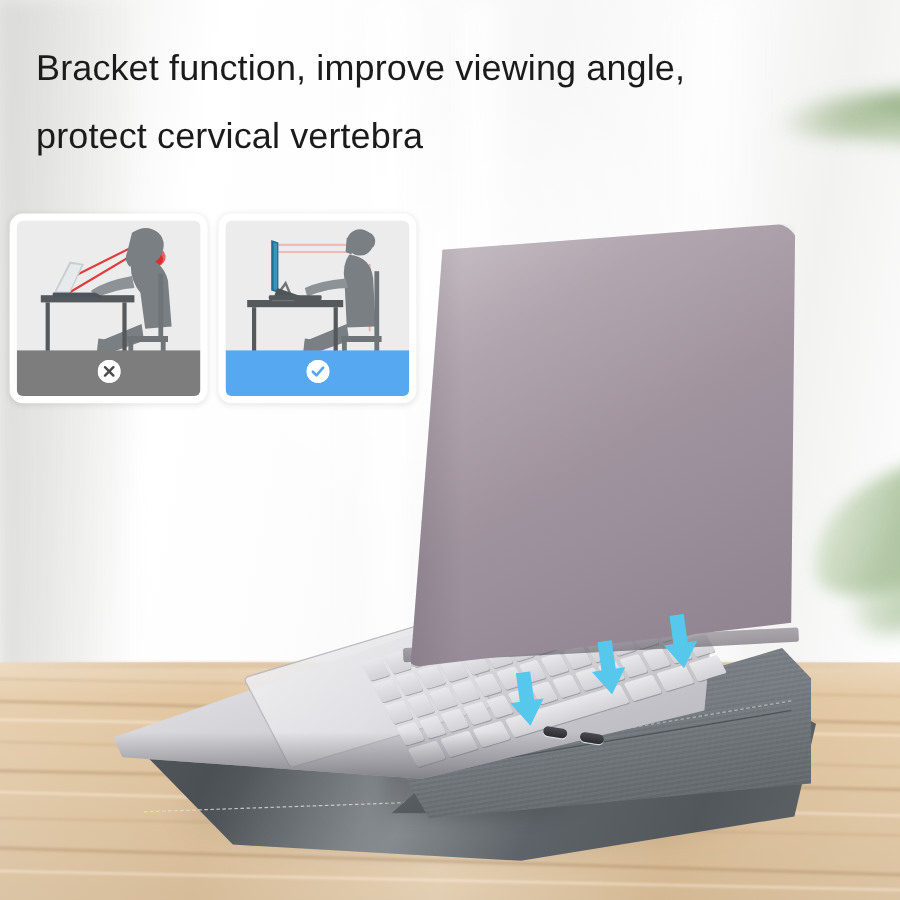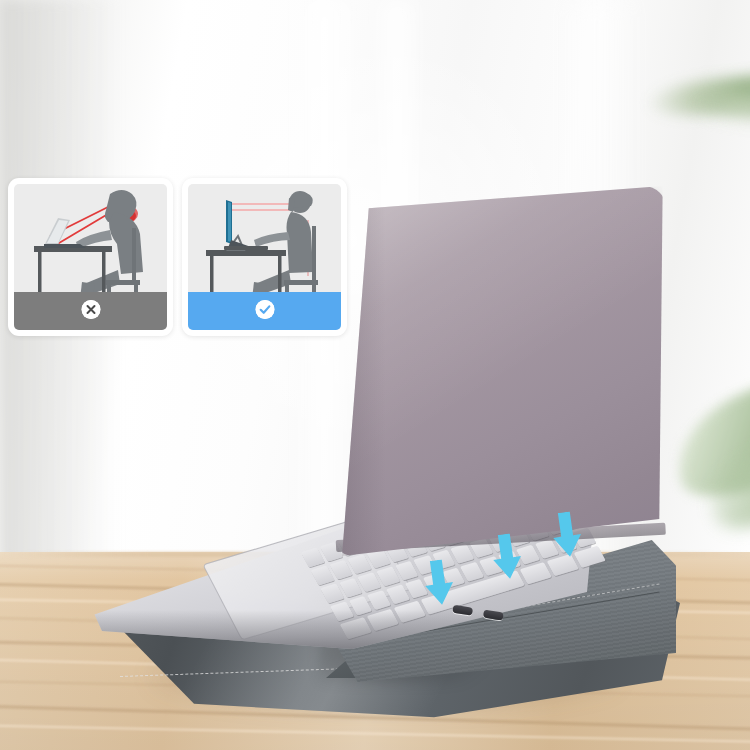--- a/index.html
+++ b/index.html
@@ -613,14 +613,16 @@
         <div class="badge">
           <svg width="19" height="19" viewBox="0 0 19 19">
             <circle cx="9.5" cy="9.5" r="9.5" fill="#ffffff"></circle>
             <path d="M5.2 9.8 L8.2 12.8 L13.8 6.4" stroke="#56a9f0" stroke-width="2.2" fill="none" stroke-linecap="round" stroke-linejoin="round"></path>
           </svg>
         </div>
       </div>
     </div>
   </div>
 
+  <div class="headline" style="color: rgb(27, 27, 27);">Bracket function, improve viewing angle,
+protect cervical vertebra</div>
 
 </div>
 
 </body></html>

